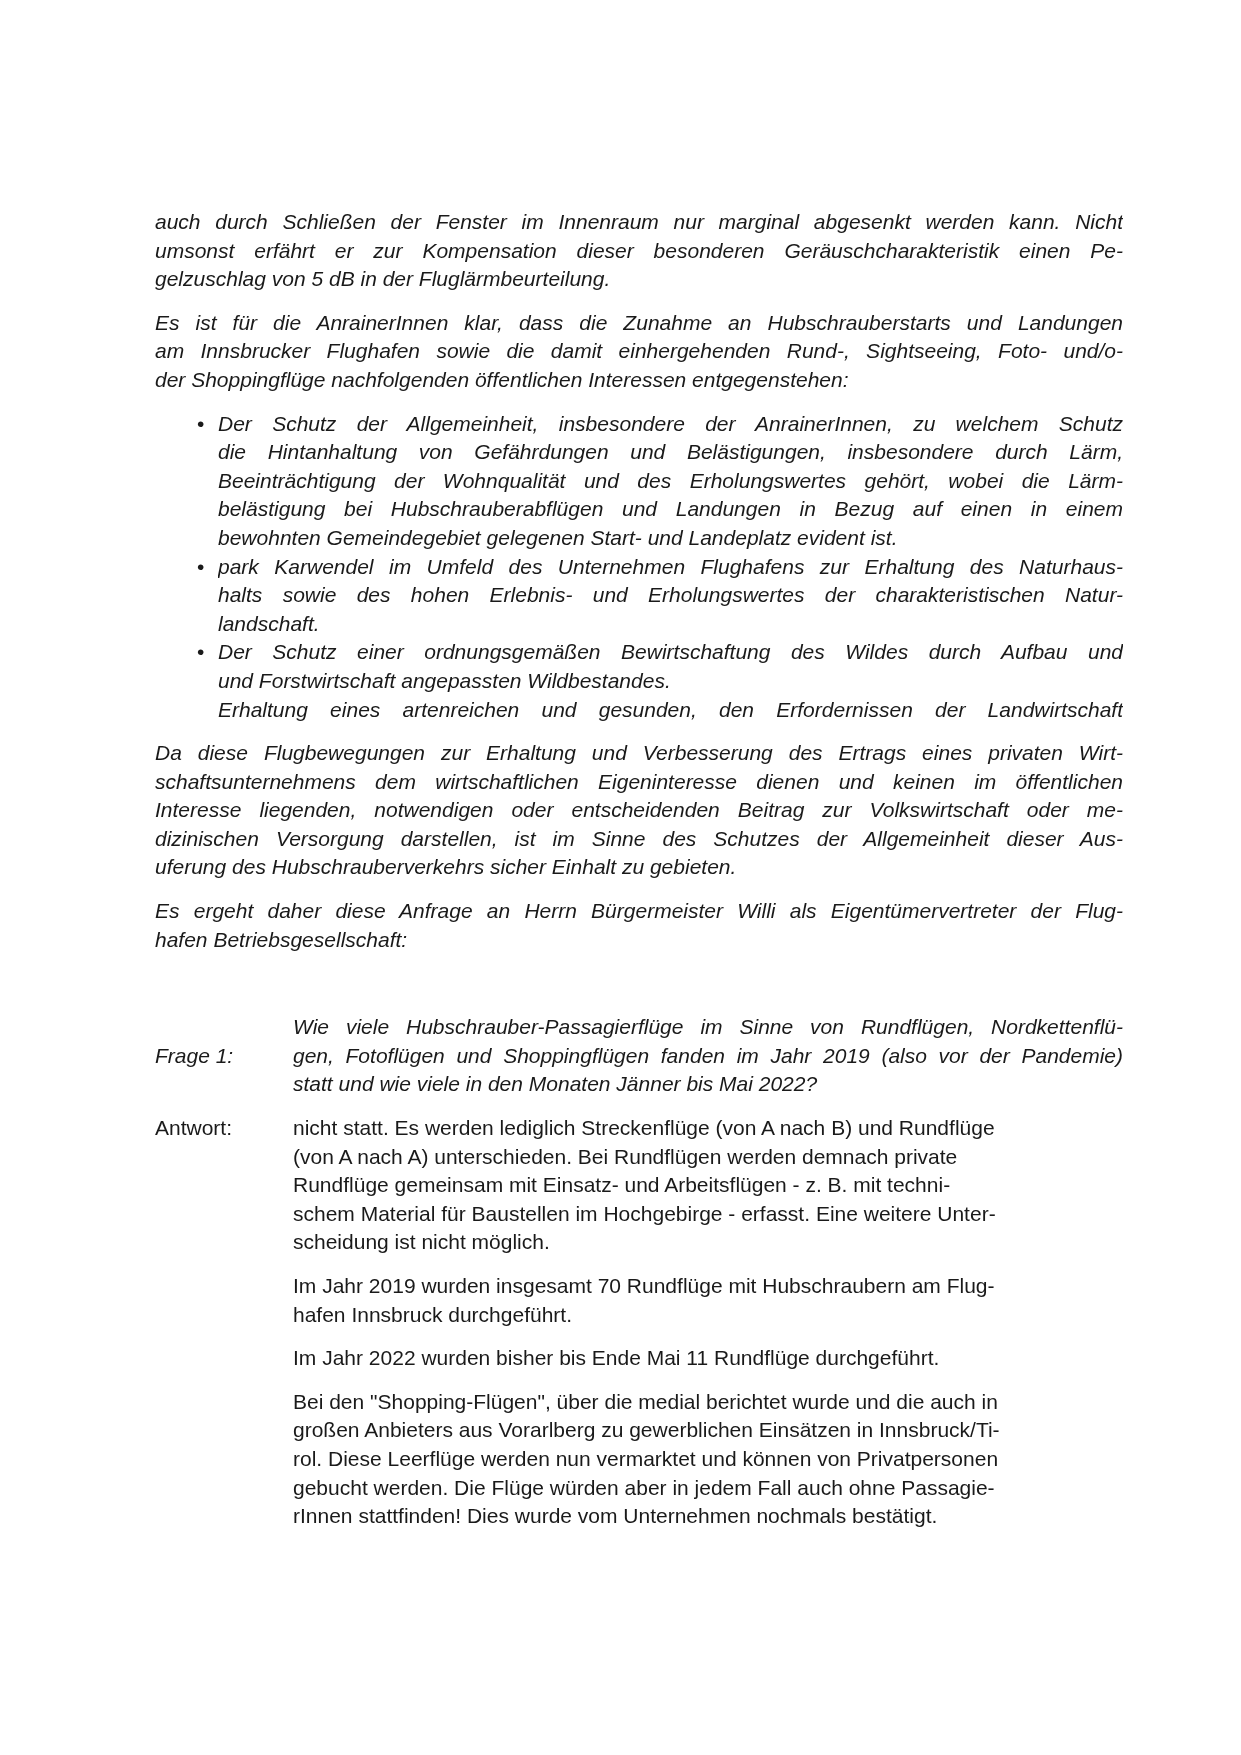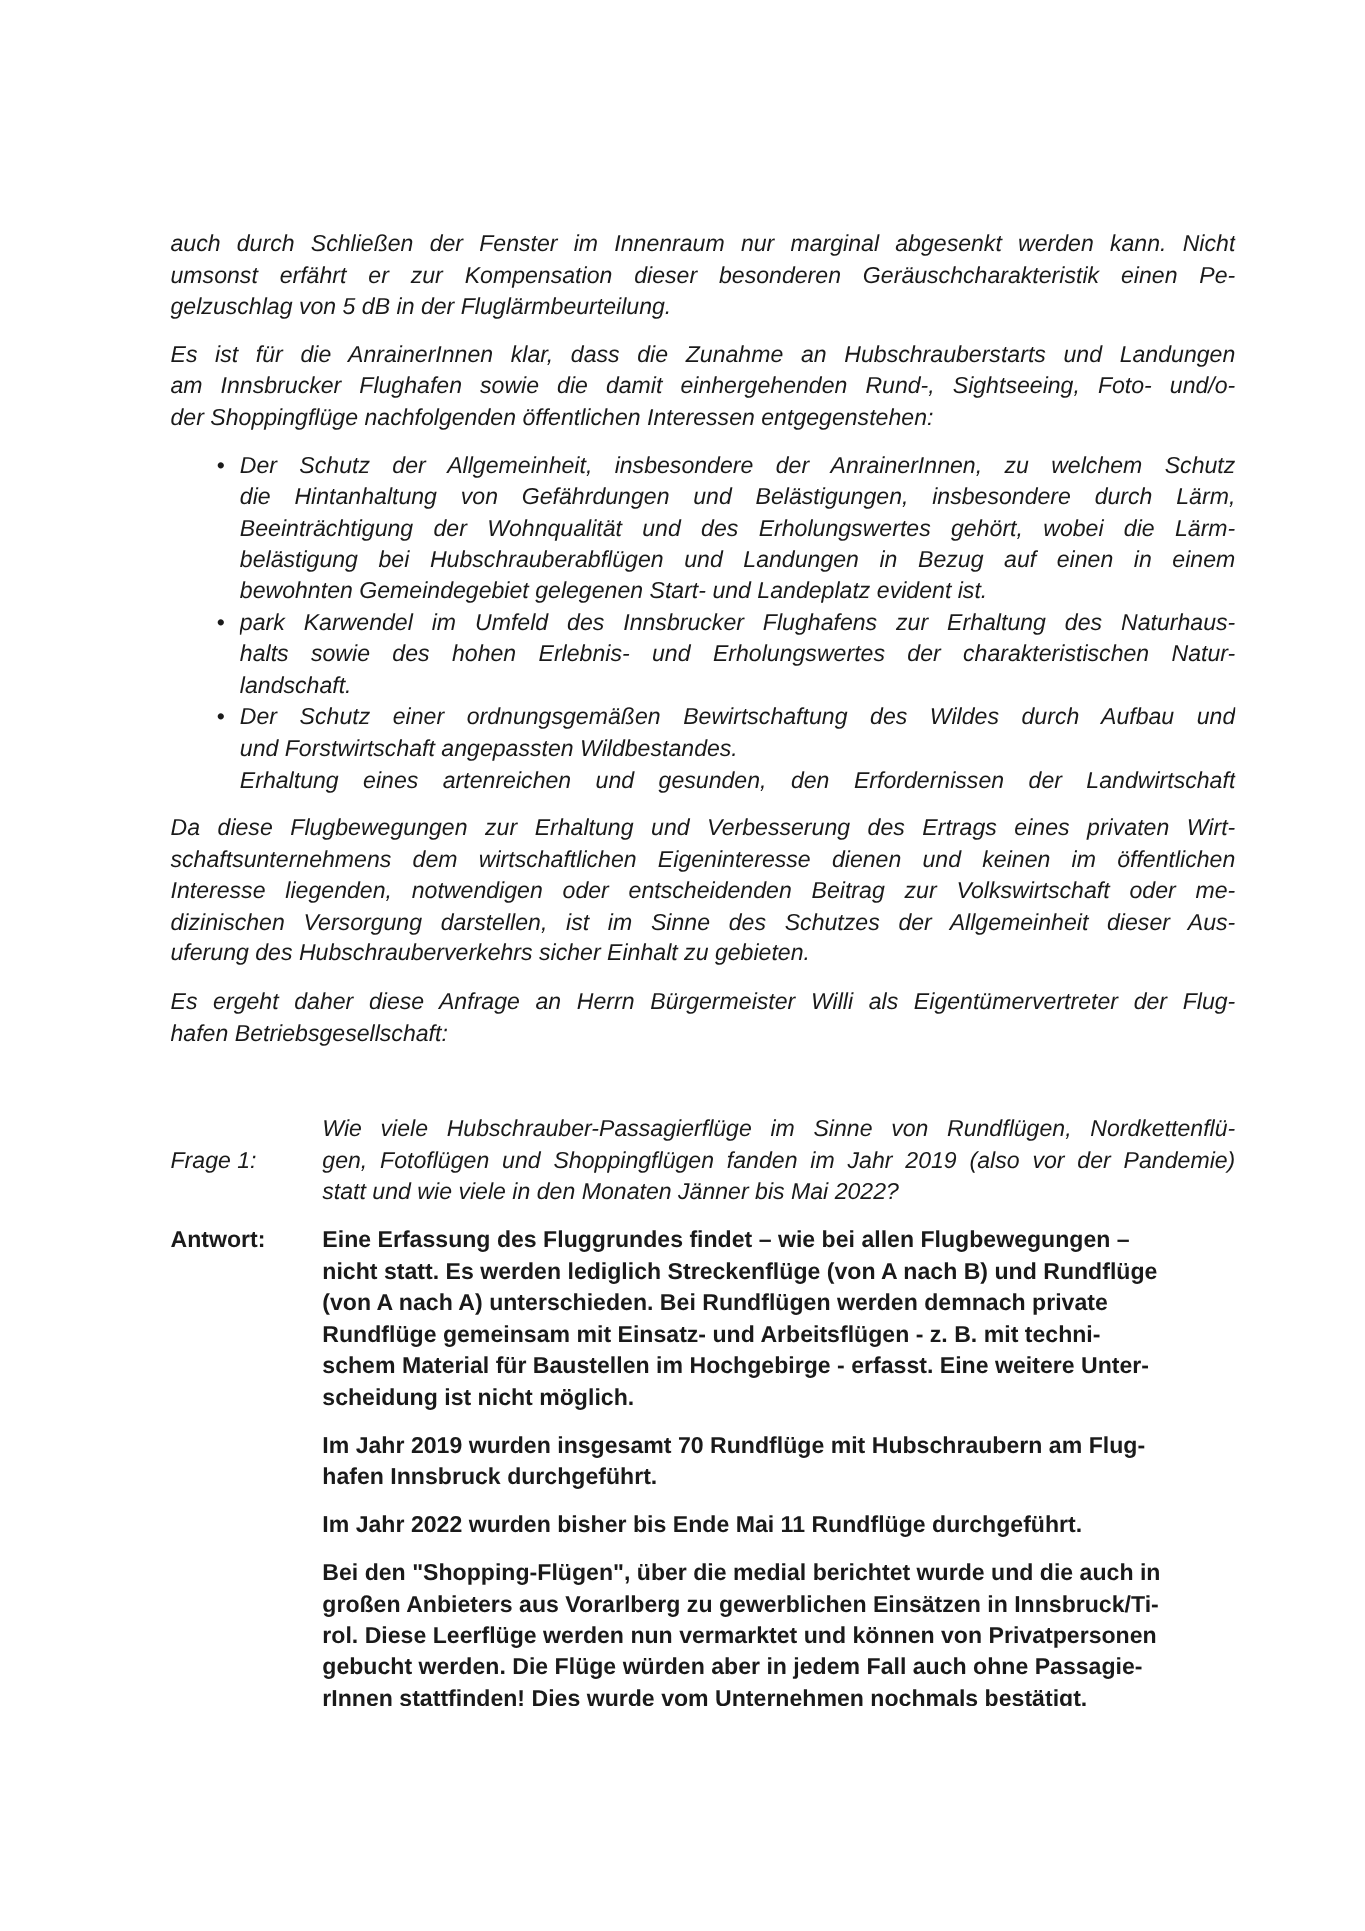--- a/index.html
+++ b/index.html
@@ -21,21 +21,21 @@
     left: 155px;
     top: 208px;
     width: 968px;
     font-size: 21px;
     line-height: 28.6px;
   }
   .content > * + * { margin-top: 15px; }
   .gap-large { margin-top: 59px !important; align-items: center; }
 
   .italic { font-style: italic; }
-  .bold { font-weight: 700; }
+  .bold { font-weight: 400; }
 
   .line {
     height: 28.6px;
     overflow: hidden;
   }
   .line.j {
     text-align: justify;
     text-align-last: justify;
   }
   .qa-body.left .line {
@@ -89,21 +89,21 @@
         <div class="bullet-item">
           <span class="bullet-marker">•</span>
           <div class="line j">Der Schutz der Allgemeinheit, insbesondere der AnrainerInnen, zu welchem Schutz</div>
           <div class="line j">die Hintanhaltung von Gefährdungen und Belästigungen, insbesondere durch Lärm,</div>
           <div class="line j">Beeinträchtigung der Wohnqualität und des Erholungswertes gehört, wobei die Lärm-</div>
           <div class="line j">belästigung bei Hubschrauberabflügen und Landungen in Bezug auf einen in einem</div>
           <div class="line">bewohnten Gemeindegebiet gelegenen Start- und Landeplatz evident ist.</div>
         </div>
         <div class="bullet-item">
           <span class="bullet-marker">•</span>
-          <div class="line j">park Karwendel im Umfeld des Innsbrucker Flughafens zur Erhaltung des Naturhaus-</div>
+          <div class="line j">park Karwendel im Umfeld des Unternehmen Flughafens zur Erhaltung des Naturhaus-</div>
           <div class="line j">halts sowie des hohen Erlebnis- und Erholungswertes der charakteristischen Natur-</div>
           <div class="line">landschaft.</div>
         </div>
         <div class="bullet-item">
           <span class="bullet-marker">•</span>
           <div class="line j">Der Schutz einer ordnungsgemäßen Bewirtschaftung des Wildes durch Aufbau und</div>
           <div class="line">und Forstwirtschaft angepassten Wildbestandes.</div>
           <div class="line j">Erhaltung eines artenreichen und gesunden, den Erfordernissen der Landwirtschaft</div>
         </div>
       </div>
@@ -122,21 +122,20 @@
         <div class="qa-label">Frage 1:</div>
         <div class="qa-body">
           <div class="line j">Wie viele Hubschrauber-Passagierflüge im Sinne von Rundflügen, Nordkettenflü-</div>
           <div class="line j">gen, Fotoflügen und Shoppingflügen fanden im Jahr 2019 (also vor der Pandemie)</div>
           <div class="line">statt und wie viele in den Monaten Jänner bis Mai 2022?</div>
         </div>
       </div>
       <div class="qa bold">
         <div class="qa-label">Antwort:</div>
         <div class="qa-body left">
-          <div class="line">Eine Erfassung des Fluggrundes findet – wie bei allen Flugbewegungen –</div>
           <div class="line">nicht statt. Es werden lediglich Streckenflüge (von A nach B) und Rundflüge</div>
           <div class="line">(von A nach A) unterschieden. Bei Rundflügen werden demnach private</div>
           <div class="line">Rundflüge gemeinsam mit Einsatz- und Arbeitsflügen - z. B. mit techni-</div>
           <div class="line">schem Material für Baustellen im Hochgebirge - erfasst. Eine weitere Unter-</div>
           <div class="line">scheidung ist nicht möglich.</div>
         </div>
       </div>
       <div class="qa bold">
         <div class="qa-label"></div>
         <div class="qa-body left">

